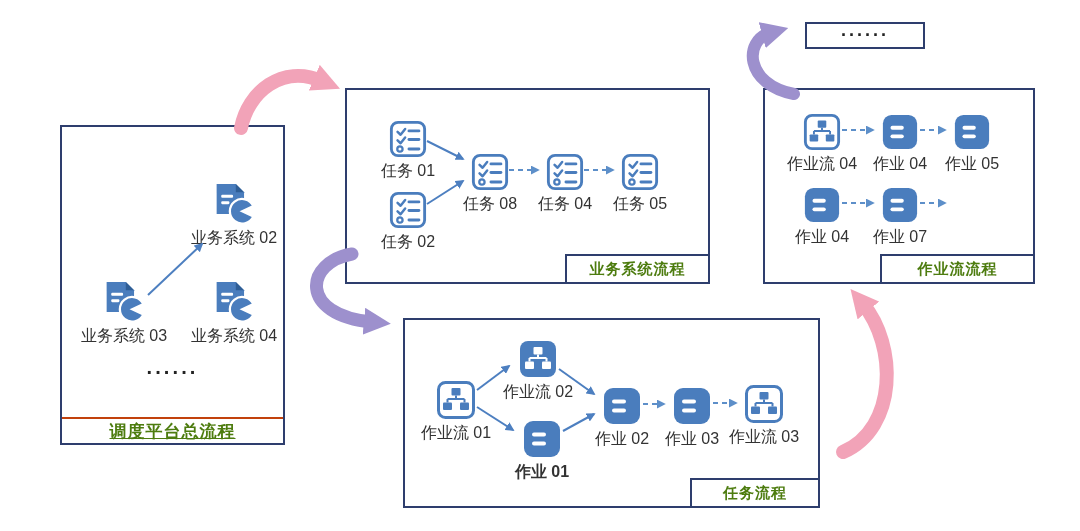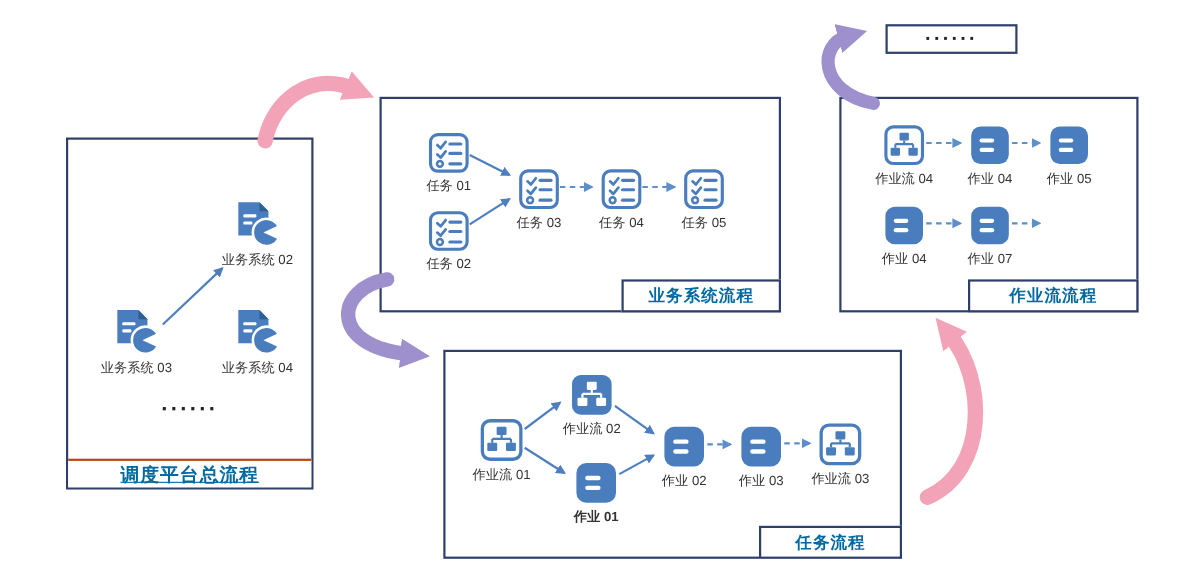--- a/index.html
+++ b/index.html
@@ -2,24 +2,24 @@
 <html><head>
 <meta charset="utf-8">
 <style>
   * { margin:0; padding:0; box-sizing:border-box; }
   html,body { background:#ffffff; font-family:"Liberation Sans", sans-serif; }
   .canvas { position:relative; width:1080px; height:531px; background:#ffffff; overflow:hidden; }
 
   .box { position:absolute; border:2px solid #2e3e6d; background:#ffffff; }
 
   .node { position:absolute; display:flex; flex-direction:column; align-items:center; gap:5px; }
-  .node-label { font-size:12px; color:#333333; white-space:nowrap; line-height:1; }
+  .node-label { font-size:16px; color:#333333; white-space:nowrap; line-height:1; }
 
   .box-title { position:absolute; display:flex; align-items:center; justify-content:center;
-               font-weight:bold; color:#0369a1; background:#ffffff; }
+               font-weight:bold; color:#4d7c0f; background:#ffffff; }
   .title-full { left:0; right:0; bottom:0; height:26px; border-top:2px solid #c2410c; font-size:17px; letter-spacing:1px;text-decoration:underline; }
   .title-corner { right:-2px; bottom:-2px; height:30px; border:2px solid #2e3e6d; font-size:15px; letter-spacing:1px; }
 
   .ellipsis-inline { position:absolute; left:0; width:100%; text-align:center;
                      font-weight:bold; font-size:20px; letter-spacing:2px; color:#222222; line-height:1; }
 
   .ellipsis-box { position:absolute; border:2px solid #2e3e6d; background:#ffffff;
                   display:flex; align-items:center; justify-content:center;
                   font-weight:bold; font-size:18px; letter-spacing:2px; color:#222222; }
 
@@ -104,21 +104,21 @@
     <div class="node" style="left:26px;top:101px;width:70px;">
       <svg class="icon" width="38" height="38">
           <use href="#icon-task"></use>
         </svg>
       <span class="node-label">任务 02</span>
     </div>
     <div class="node" style="left:108px;top:63px;width:70px;">
       <svg class="icon" width="38" height="38">
           <use href="#icon-task"></use>
         </svg>
-      <span class="node-label">任务 03</span>
+      <span class="node-label">任务 08</span>
     </div>
     <div class="node" style="left:183px;top:63px;width:70px;">
       <svg class="icon" width="38" height="38">
           <use href="#icon-task"></use>
         </svg>
       <span class="node-label">任务 04</span>
     </div>
     <div class="node" style="left:258px;top:63px;width:70px;">
       <svg class="icon" width="38" height="38">
           <use href="#icon-task"></use>

